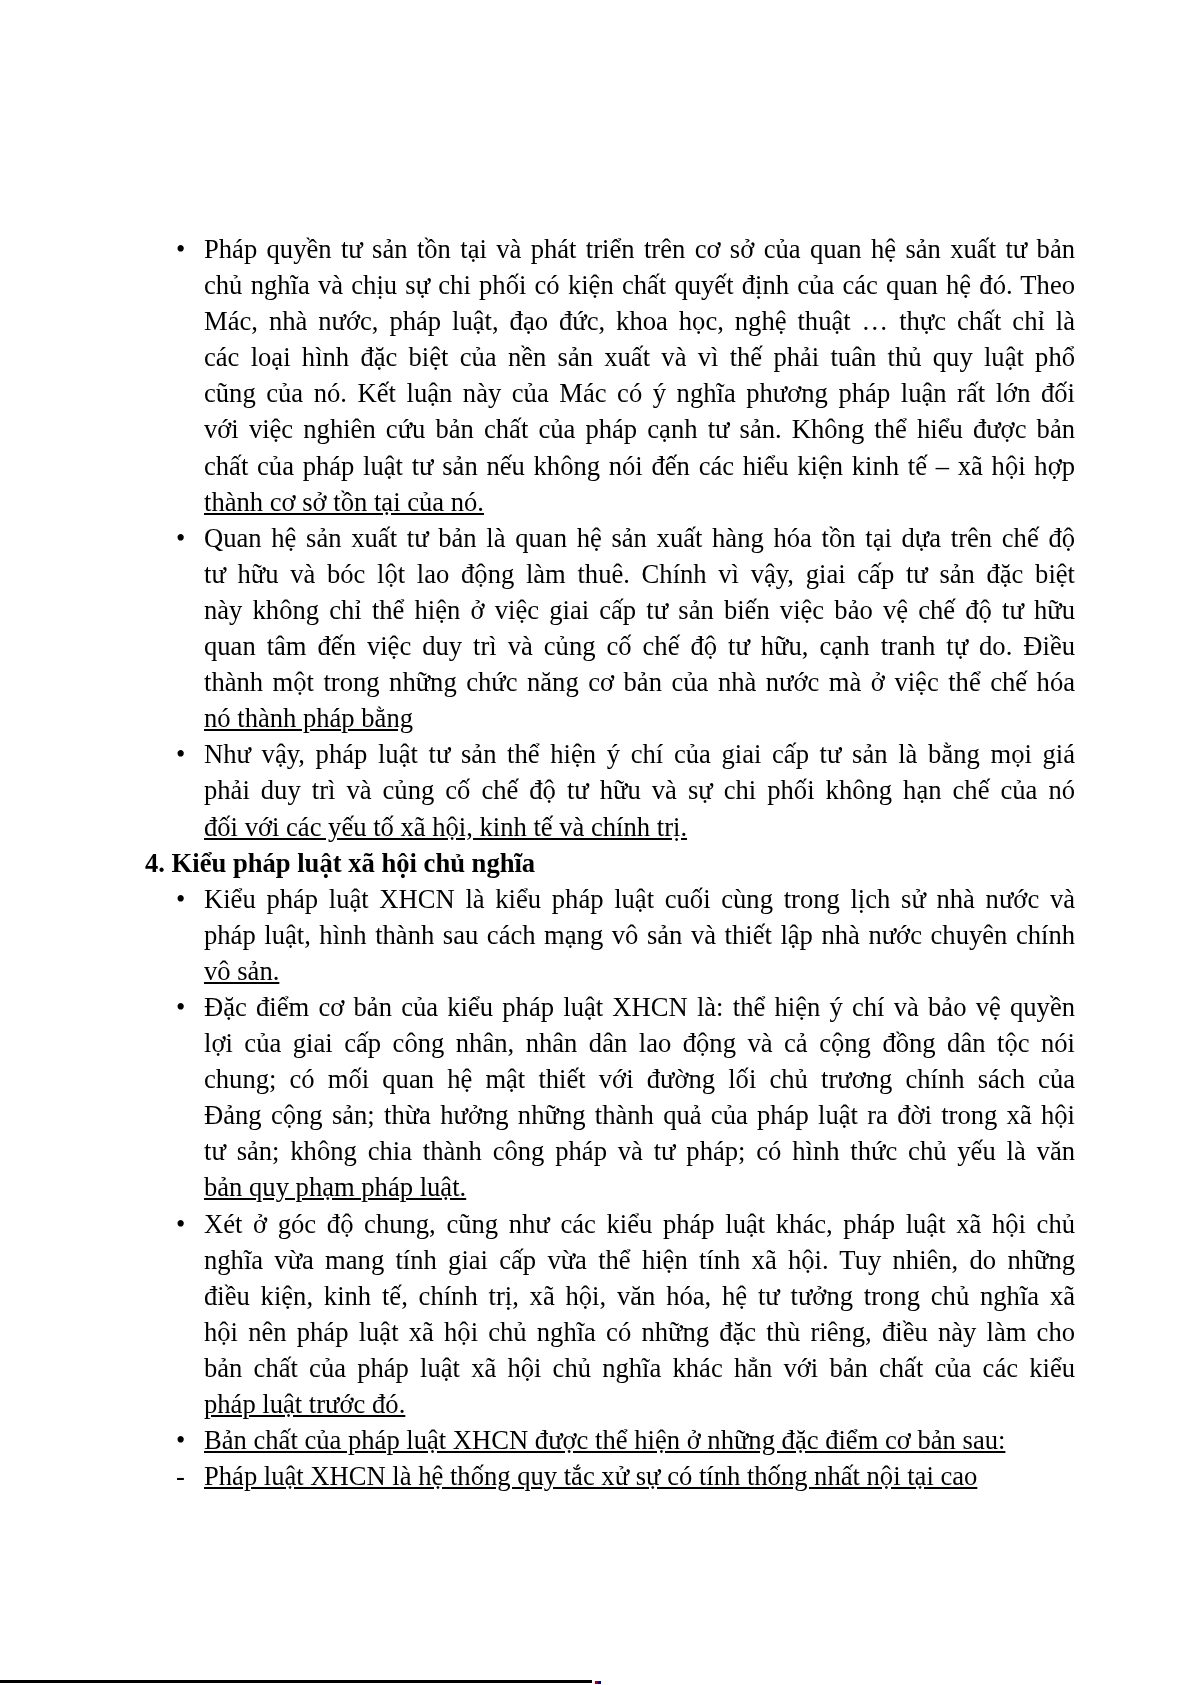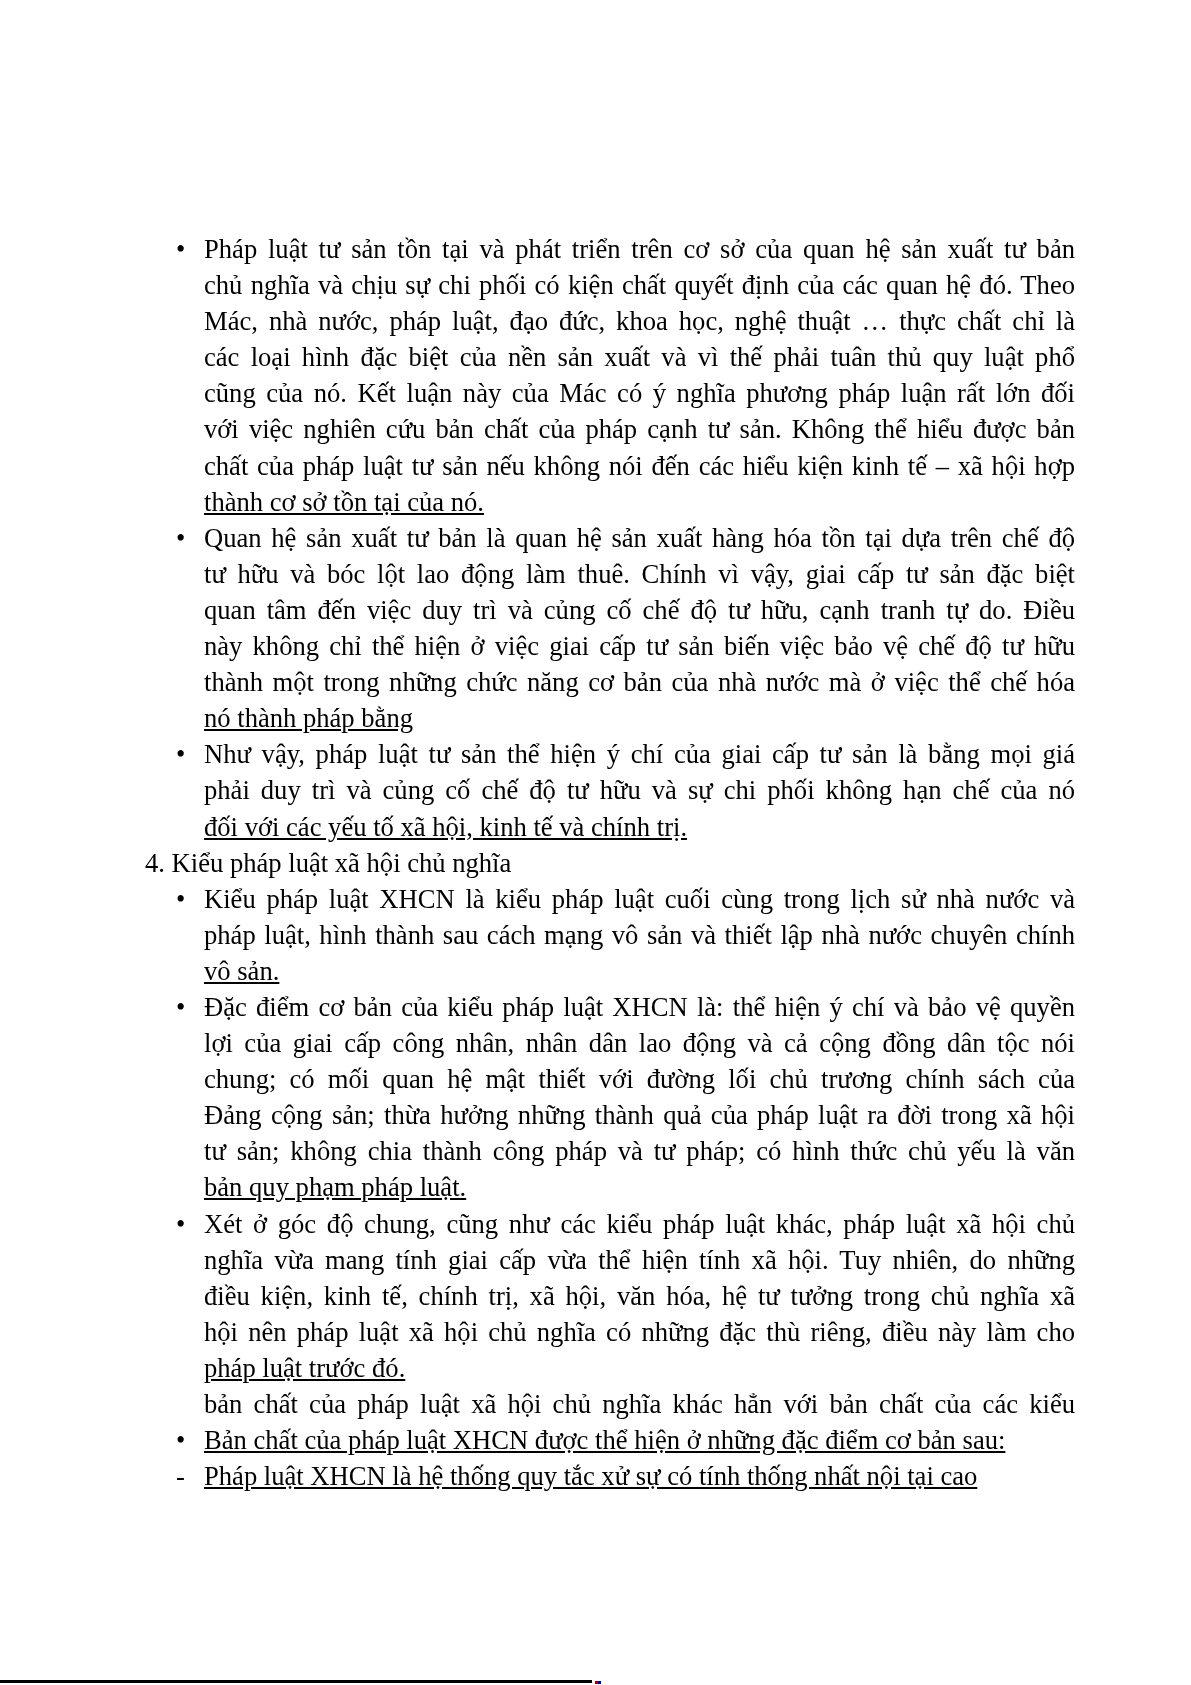--- a/index.html
+++ b/index.html
@@ -40,21 +40,21 @@
   .line {
     text-align: justify;
     text-align-last: justify;
     white-space: normal;
   }
   .line.last {
     text-align-last: left;
     text-decoration: underline;
   }
   .heading {
-    font-weight: normal;
+    font-weight: bold;
     margin-left: -59px;
     text-align: left;
   }
   .bottom-divider {
     position: absolute;
     left: 0;
     top: 1680px;
     width: 592px;
     height: 3px;
     background: #000000;
@@ -77,38 +77,38 @@
   .artifact-blue { background: #000099; }
 </style>
 </head>
 <body>
 
 <div class="content">
 
   <div class="para">
     <span class="marker">•</span>
     <div class="lines">
-        <div class="line">Pháp luật tư sản tồn tại và phát triển trên cơ sở của quan hệ sản xuất tư bản</div>
+        <div class="line">Pháp quyền tư sản tồn tại và phát triển trên cơ sở của quan hệ sản xuất tư bản</div>
         <div class="line">chủ nghĩa và chịu sự chi phối có kiện chất quyết định của các quan hệ đó. Theo</div>
         <div class="line">Mác, nhà nước, pháp luật, đạo đức, khoa học, nghệ thuật … thực chất chỉ là</div>
         <div class="line">các loại hình đặc biệt của nền sản xuất và vì thế phải tuân thủ quy luật phổ</div>
         <div class="line">cũng của nó. Kết luận này của Mác có ý nghĩa phương pháp luận rất lớn đối</div>
         <div class="line">với việc nghiên cứu bản chất của pháp cạnh tư sản. Không thể hiểu được bản</div>
         <div class="line">chất của pháp luật tư sản nếu không nói đến các hiểu kiện kinh tế – xã hội hợp</div>
         <div class="line last">thành cơ sở tồn tại của nó.</div>
       </div>
   </div>
 
   <div class="para">
     <span class="marker">•</span>
     <div class="lines">
         <div class="line">Quan hệ sản xuất tư bản là quan hệ sản xuất hàng hóa tồn tại dựa trên chế độ</div>
         <div class="line">tư hữu và bóc lột lao động làm thuê. Chính vì vậy, giai cấp tư sản đặc biệt</div>
+        <div class="line">này không chỉ thể hiện ở việc giai cấp tư sản biến việc bảo vệ chế độ tư hữu</div>
         <div class="line">quan tâm đến việc duy trì và củng cố chế độ tư hữu, cạnh tranh tự do. Điều</div>
-        <div class="line">này không chỉ thể hiện ở việc giai cấp tư sản biến việc bảo vệ chế độ tư hữu</div>
         <div class="line">thành một trong những chức năng cơ bản của nhà nước mà ở việc thể chế hóa</div>
         <div class="line last">nó thành pháp bằng</div>
       </div>
   </div>
 
   <div class="para">
     <span class="marker">•</span>
     <div class="lines">
         <div class="line">Như vậy, pháp luật tư sản thể hiện ý chí của giai cấp tư sản là bằng mọi giá</div>
         <div class="line">phải duy trì và củng cố chế độ tư hữu và sự chi phối không hạn chế của nó</div>
@@ -139,22 +139,22 @@
       </div>
   </div>
 
   <div class="para">
     <span class="marker">•</span>
     <div class="lines">
         <div class="line">Xét ở góc độ chung, cũng như các kiểu pháp luật khác, pháp luật xã hội chủ</div>
         <div class="line">nghĩa vừa mang tính giai cấp vừa thể hiện tính xã hội. Tuy nhiên, do những</div>
         <div class="line">điều kiện, kinh tế, chính trị, xã hội, văn hóa, hệ tư tưởng trong chủ nghĩa xã</div>
         <div class="line">hội nên pháp luật xã hội chủ nghĩa có những đặc thù riêng, điều này làm cho</div>
+        <div class="line">bản chất của pháp luật xã hội chủ nghĩa khác hẳn với bản chất của các kiểu</div>
         <div class="line last">pháp luật trước đó.</div>
-        <div class="line">bản chất của pháp luật xã hội chủ nghĩa khác hẳn với bản chất của các kiểu</div>
       </div>
   </div>
 
   <div class="para">
     <span class="marker">•</span>
     <div class="lines">
         <div class="line last">Bản chất của pháp luật XHCN được thể hiện ở những đặc điểm cơ bản sau:</div>
       </div>
   </div>
 

